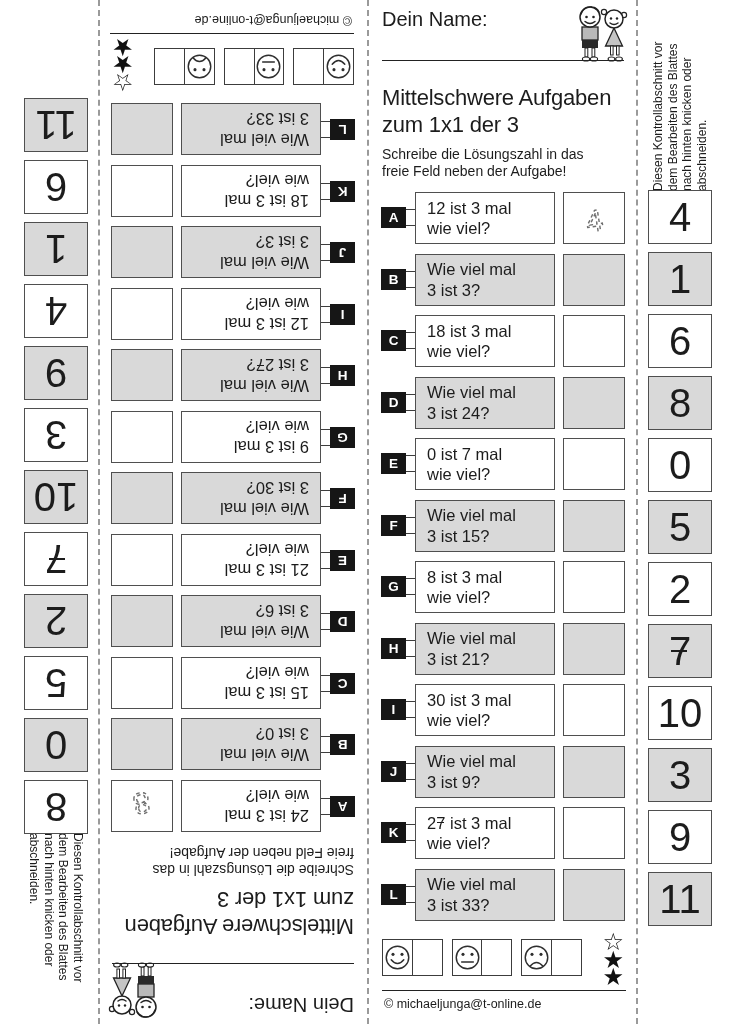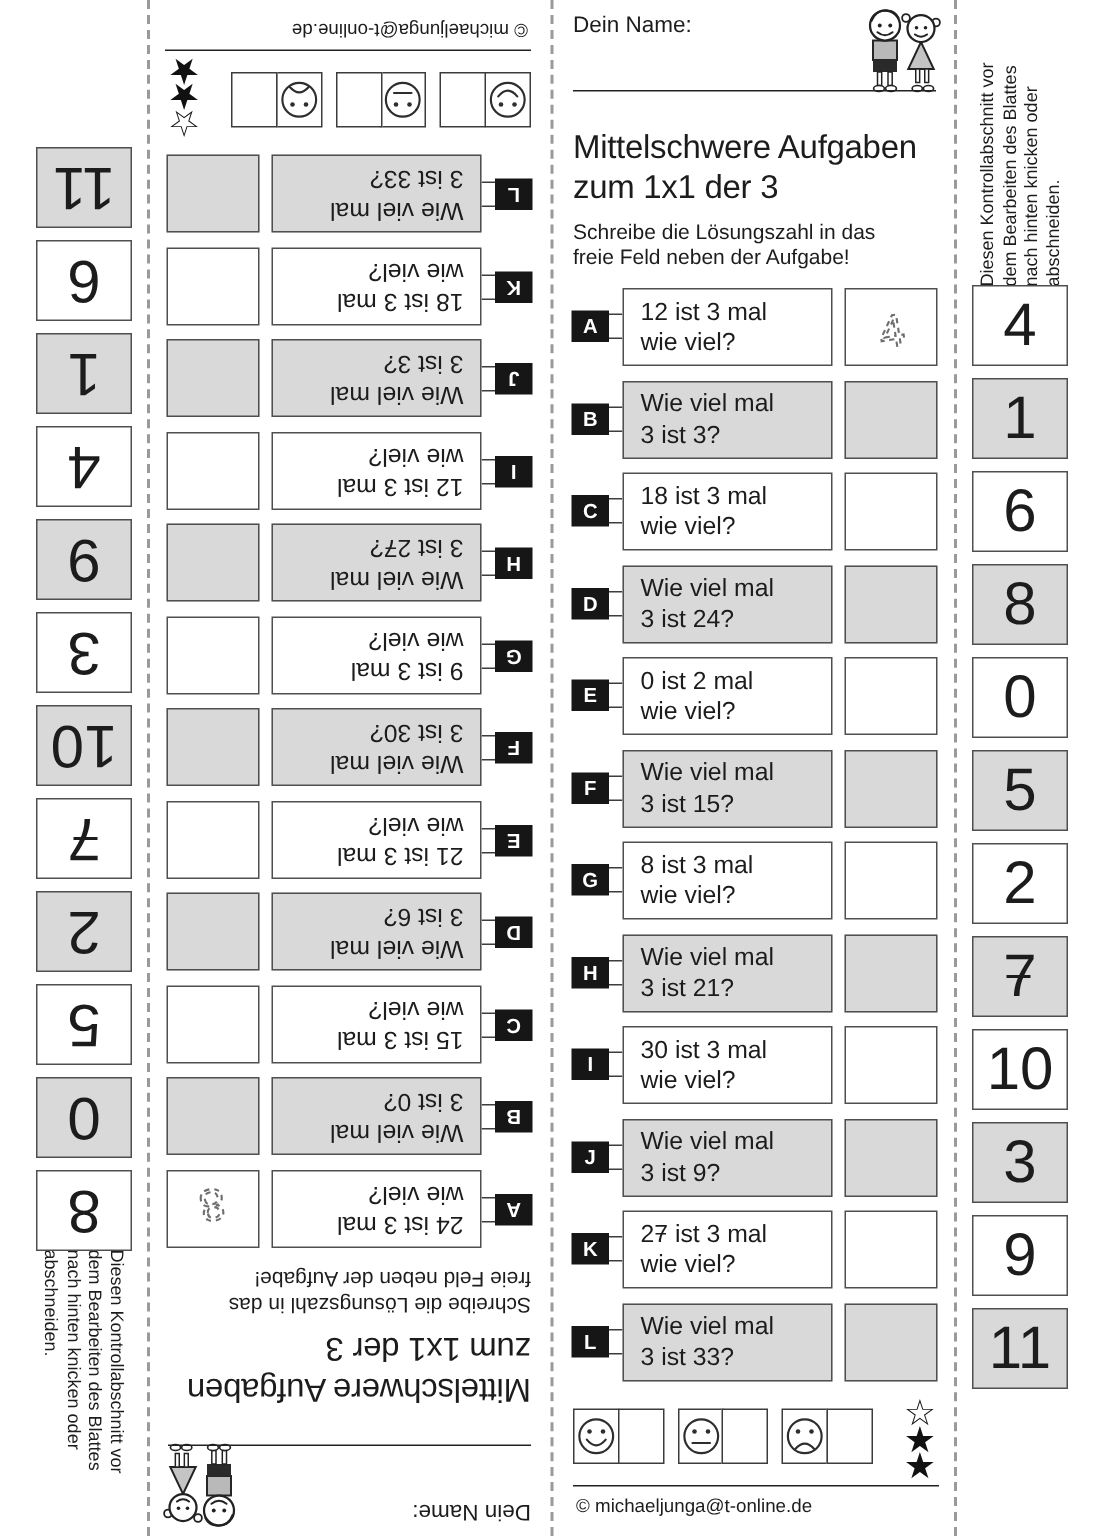--- a/index.html
+++ b/index.html
@@ -9,21 +9,21 @@
   .half{position:absolute;top:0;width:368px;height:1024px;}
   .half-left{left:0;transform:rotate(180deg);}
   .half-right{left:368px;}
   .center-cut{position:absolute;left:367px;top:0;height:1024px;border-left:2px dashed #9a9a9a;}
 
   .panel{position:relative;width:368px;height:1024px;}
   .worksheet{position:absolute;left:0;top:0;width:270px;height:1024px;}
   .cut-internal{position:absolute;left:268px;top:0;height:1024px;border-left:2px dashed #9a9a9a;}
   .control{position:absolute;left:270px;top:0;width:98px;height:1024px;}
 
-  .name-label{position:absolute;left:14px;top:8px;font-size:15px;}
+  .name-label{position:absolute;left:14px;top:8px;font-size:20px;}
   .kids{position:absolute;left:208px;top:4px;}
   .name-line{position:absolute;left:14px;top:60px;width:242px;border-top:1.6px solid #222;}
   .title{position:absolute;left:14px;top:84px;font-size:22px;line-height:27px;letter-spacing:-0.2px;}
   .instruction{position:absolute;left:14px;top:146px;font-size:14px;line-height:16.5px;white-space:pre-line;}
 
   .tasks{position:absolute;left:0;top:192px;width:270px;}
   .task-row{position:relative;height:52px;margin-bottom:9.5px;}
   .tag{position:absolute;left:13px;top:15px;width:25px;height:21px;background:#161616;color:#fff;
        font-size:13.5px;font-weight:bold;display:flex;align-items:center;justify-content:center;}
   .connector{position:absolute;left:38px;top:17px;width:9px;height:15px;
@@ -445,21 +445,21 @@
     <div class="write-box">
       
     </div>
   </div>
             <div class="task-row">
     <div class="tag">
       <span>E</span>
     </div>
     <div class="connector"></div>
     <div class="task-box">
-      <span class="task-text">0 ist 2 mal
+      <span class="task-text">0 ist 7 mal
 wie viel?</span>
     </div>
     <div class="write-box">
       
     </div>
   </div>
             <div class="task-row shaded">
     <div class="tag">
       <span>F</span>
     </div>

